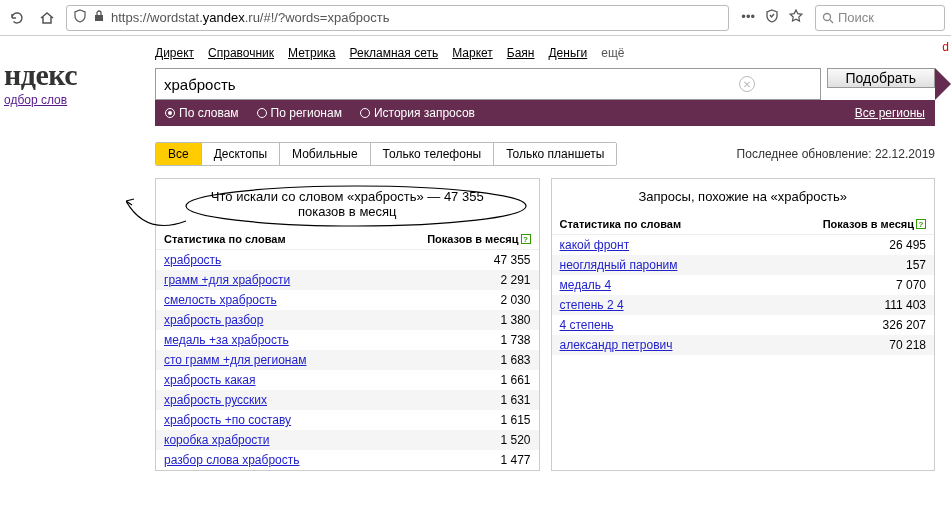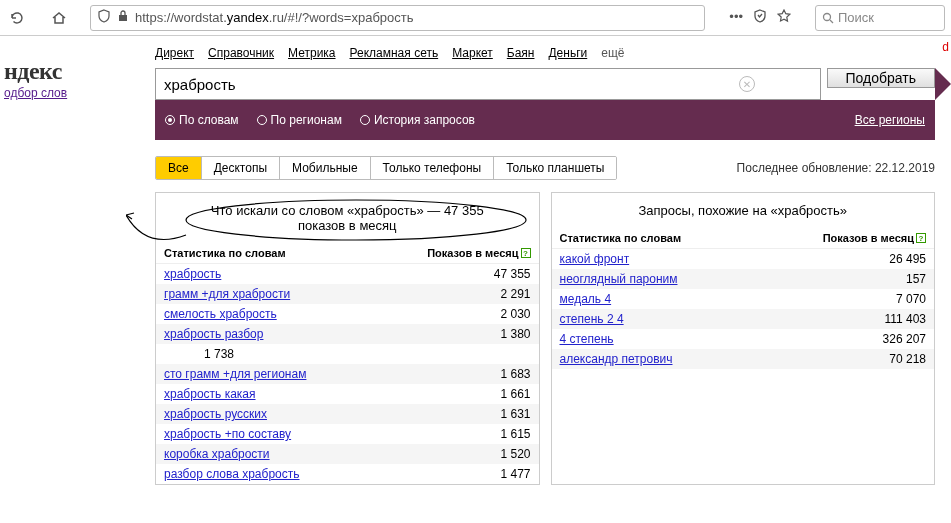--- a/index.html
+++ b/index.html
@@ -1,35 +1,35 @@
 <!DOCTYPE html>
 <html><head>
 <meta charset="utf-8">
 <style>
 * { box-sizing: border-box; margin: 0; padding: 0; }
 body { font-family: Arial, sans-serif; font-size: 13px; color: #000; background: #fff; width: 951px; }
-.browser-bar { display: flex; align-items: center; height: 36px; border-bottom: 1px solid #ccc; padding: 0 6px; gap: 20px; }
+.browser-bar { display: flex; align-items: center; height: 36px; border-bottom: 1px solid #ccc; padding: 0 6px; gap: 8px; }
 .browser-bar .nav-btn { width: 22px; height: 22px; display:flex; align-items:center; justify-content:center; color:#555; cursor:pointer; }
 .url-bar { flex: 1; display:flex; align-items:center; border:1px solid #bbb; border-radius:3px; height:26px; padding:0 6px; gap:6px; font-size:13px; color:#555; }
 .url-bar .host { color:#000; }
 .url-icons { display:flex; gap:10px; color:#555; padding:0 4px; }
 .search-box { display:flex; align-items:center; border:1px solid #bbb; border-radius:3px; height:26px; padding:0 6px; gap:4px; color:#888; width:130px; }
 .top-links { padding: 10px 0 8px 155px; font-size:12px; }
 .top-links a { color:#000000; text-decoration:underline; margin-right:14px; cursor:pointer; }
 .top-links a.more { color:#555; text-decoration:none; }
 .logo-area { position:absolute; left:0; top:58px; }
-.logo-text { font-family: Georgia, serif; font-size:24px; font-weight:bold; color:#333; padding-left:4px; letter-spacing:-0.5px; }
+.logo-text { font-family: Georgia, serif; font-size:30px; font-weight:bold; color:#333; padding-left:4px; letter-spacing:-0.5px; }
 .sublink { color:#551a8b; font-size:12px; text-decoration:underline; padding-left:4px; }
 .search-row { display:flex; margin-left:155px; width:780px; position:relative; }
 .q-input { flex:1; height:32px; border:1px solid #999; padding:0 28px 0 8px; font-size:15px; }
 .clear-x { position:absolute; right:180px; top:8px; color:#bbb; width:16px; height:16px; border:1px solid #bbb; border-radius:50%; font-size:10px; display:flex; align-items:center; justify-content:center; cursor:pointer; }
 .submit-wrap { position:relative; }
 .submit-btn { height:20px; background:linear-gradient(#fafafa,#e0e0e0); border:1px solid #999; padding:0 18px; font-size:14px; cursor:pointer; margin-left:6px; }
 .arrow-tip { position:absolute; right:-16px; top:0; width:0; height:0; border-top:16px solid transparent; border-bottom:16px solid transparent; border-left:16px solid #652c4f; }
-.opts-bar { margin-left:155px; width:780px; background:#652c4f; color:#fff; height:40px; display:flex; align-items:center; padding:0 10px; font-size:12px; position:relative; }
+.opts-bar { margin-left:155px; width:780px; background:#652c4f; color:#fff; height:26px; display:flex; align-items:center; padding:0 10px; font-size:12px; position:relative; }
 .radio-opt { display:flex; align-items:center; gap:4px; margin-right:18px; cursor:pointer; }
 .radio-dot { width:10px; height:10px; border:1px solid #fff; border-radius:50%; display:inline-block; position:relative; }
 .radio-dot.sel::after { content:''; position:absolute; width:4px; height:4px; background:#fff; border-radius:50%; top:2px; left:2px; }
 .regions-link { margin-left:auto; text-decoration:underline; cursor:pointer;text-align:center; }
 .tabs-row { margin:16px 15px 0 155px; width:780px; display:flex; align-items:center; }
 .tabs { display:flex; border:1px solid #bbb; border-radius:2px; overflow:hidden; }
 .tab { padding:4px 12px; font-size:12px; border-right:1px solid #bbb; cursor:pointer; background:#fff; }
 .tab:last-child { border-right:none; }
 .tab.active { background:#ffcc00; }
 .update-text { margin-left:auto; font-size:12px; color:#333; }
@@ -165,20 +165,21 @@
         </div>
         <div class="row">
           <div class="c1"><a>смелость храбрость</a></div>
           <div class="c2">2 030</div>
         </div>
         <div class="row">
           <div class="c1"><a>храбрость разбор</a></div>
           <div class="c2">1 380</div>
         </div>
         <div class="row">
+          <div class="c1"><a>медаль +за храбрость</a></div>
           <div class="c2">1 738</div>
         </div>
         <div class="row">
           <div class="c1"><a>сто грамм +для регионам</a></div>
           <div class="c2">1 683</div>
         </div>
         <div class="row">
           <div class="c1"><a>храбрость какая</a></div>
           <div class="c2">1 661</div>
         </div>

